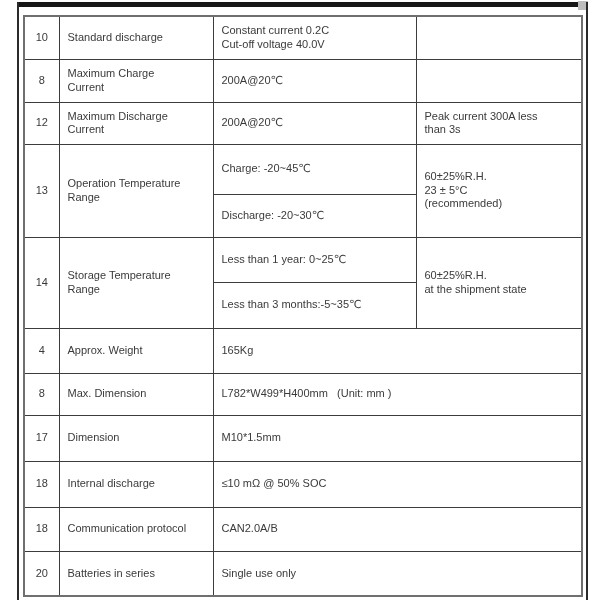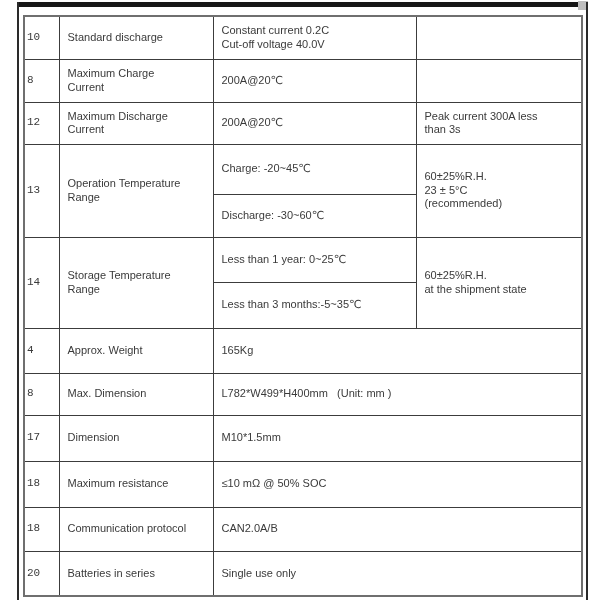--- a/index.html
+++ b/index.html
@@ -46,23 +46,22 @@
     font-size: 11px;
     line-height: 13.5px;
   }
   .spec-table td {
     border: 1px solid #3c3c3c;
     vertical-align: middle;
     padding: 3px 6px 3px 8px;
     overflow: hidden;
   }
   .spec-table td.num {
-    text-align: left;
+    text-align: center;
     padding: 3px 2px;
-    font-family: Liberation Mono, monospace;
   }
   .cell-text { white-space: pre-line; }
   col.c1 { width: 35px; }
   col.c2 { width: 154px; }
   col.c3 { width: 203px; }
   col.c4 { width: 166px; }
   tr.h43 { height: 43px; }
   tr.h42 { height: 42px; }
   tr.h50 { height: 50px; }
   tr.h45 { height: 45px; }
@@ -115,21 +114,21 @@
     <tr class="h50">
       <td class="num" rowspan="2"><span class="cell-text">13</span></td>
       <td rowspan="2"><span class="cell-text">Operation Temperature
 Range</span></td>
       <td><span class="cell-text">Charge: -20~45℃</span></td>
       <td rowspan="2"><span class="cell-text">60±25%R.H.
 23 ± 5°C
 (recommended)</span></td>
     </tr>
     <tr class="h43">
-      <td><span class="cell-text">Discharge: -30~60℃</span></td>
+      <td><span class="cell-text">Discharge: -20~30℃</span></td>
     </tr>
 
     <tr class="h45">
       <td class="num" rowspan="2"><span class="cell-text">14</span></td>
       <td rowspan="2"><span class="cell-text">Storage Temperature
 Range</span></td>
       <td><span class="cell-text">Less than 1 year: 0~25℃</span></td>
       <td rowspan="2"><span class="cell-text">60±25%R.H.
 at the shipment state</span></td>
     </tr>
@@ -150,21 +149,21 @@
     </tr>
 
     <tr class="h46">
       <td class="num"><span class="cell-text">17</span></td>
       <td><span class="cell-text">Dimension</span></td>
       <td colspan="2"><span class="cell-text">M10*1.5mm</span></td>
     </tr>
 
     <tr class="h46">
       <td class="num"><span class="cell-text">18</span></td>
-      <td><span class="cell-text">Maximum resistance</span></td>
+      <td><span class="cell-text">Internal discharge</span></td>
       <td colspan="2"><span class="cell-text">≤10 mΩ @ 50% SOC</span></td>
     </tr>
 
     <tr class="h44">
       <td class="num"><span class="cell-text">18</span></td>
       <td><span class="cell-text">Communication protocol</span></td>
       <td colspan="2"><span class="cell-text">CAN2.0A/B</span></td>
     </tr>
 
     <tr class="h45">

